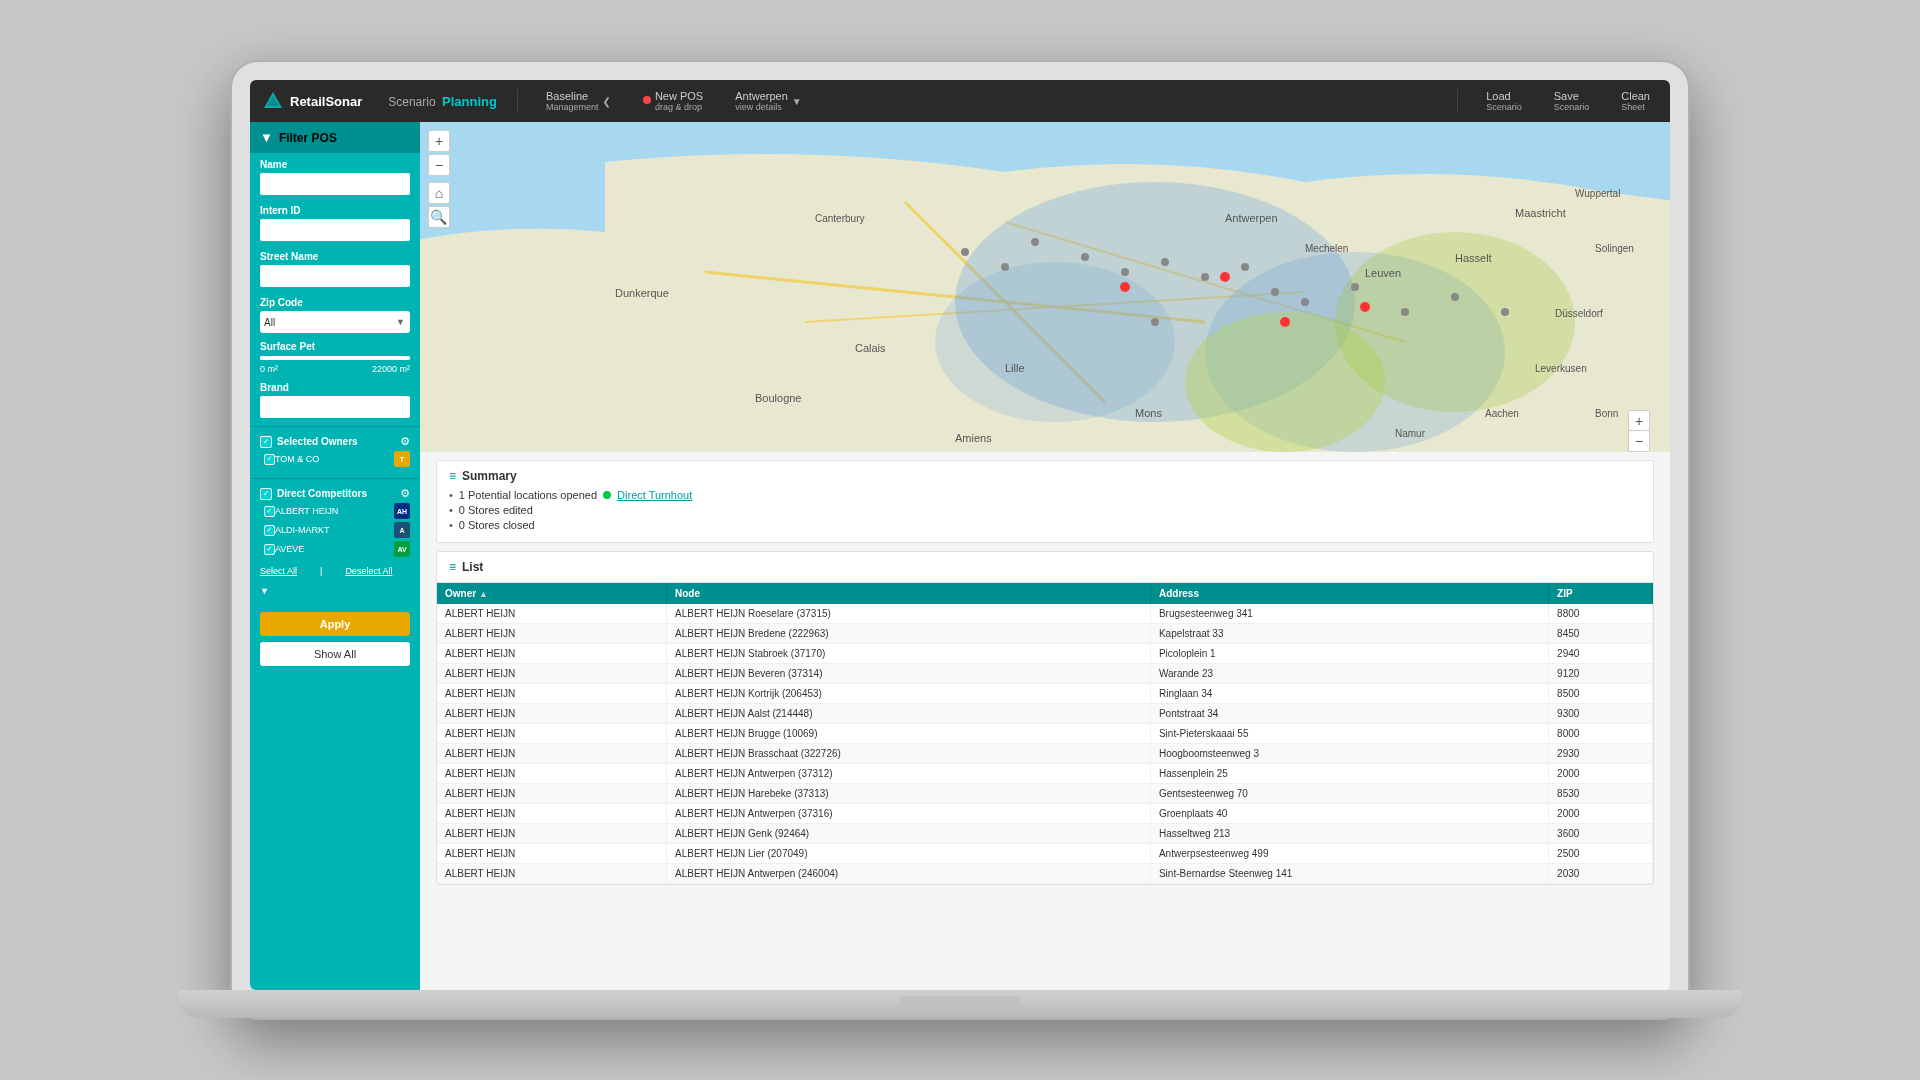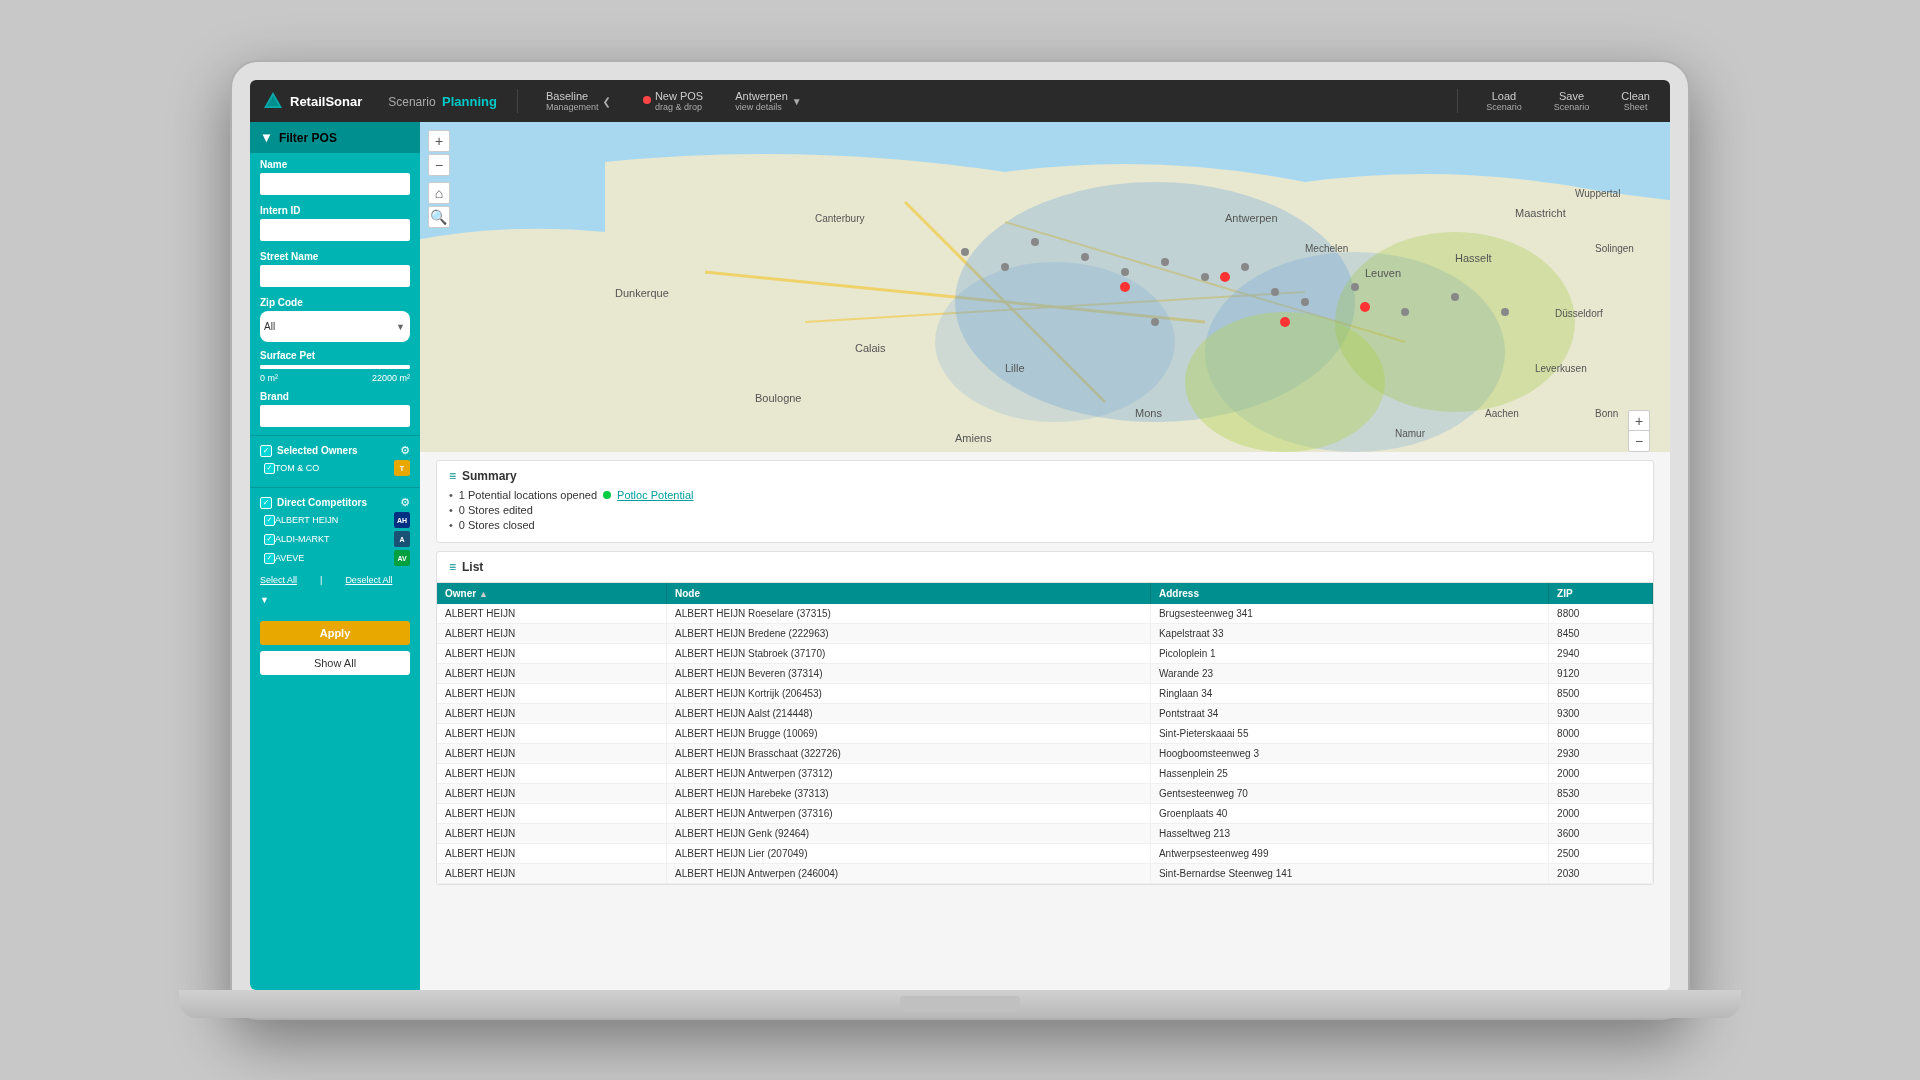--- a/index.html
+++ b/index.html
@@ -123,21 +123,21 @@
     }
 
     .nav-arrow {
       color: #aaa;
       font-size: 10px;
     }
 
     .nav-btn {
       display: flex;
       flex-direction: column;
-      align-items: center;
+      align-items: flex-start;
       cursor: pointer;
       padding: 2px 8px;
     }
 
     .new-pos-dot {
       width: 8px;
       height: 8px;
       background: #ff4444;
       border-radius: 50%;
       margin-bottom: 2px;
@@ -212,24 +212,24 @@
       background: #fff;
       border: none;
       border-radius: 2px;
       padding: 2px 4px;
       font-size: 10px;
       color: #333;
     }
 
     .sidebar-select {
       width: 100%;
-      height: 31px;
+      height: 22px;
       background: #fff;
       border: none;
-      border-radius: 8px;
+      border-radius: 3px;
       padding: 2px 4px;
       font-size: 10px;
       color: #333;
       appearance: none;
     }
 
     .select-wrapper {
       position: relative;
     }
 
@@ -842,21 +842,21 @@
 
           <div class="summary-section">
             <div class="section-title">
               <span class="section-icon">≡</span>
               <span class="section-title-text">Summary</span>
             </div>
             <div class="summary-item">
               <span class="bullet">•</span>
               <span>1 Potential locations opened</span>
               <span class="dot-green"></span>
-              <span class="summary-link">Potloc Potential</span>
+              <span class="summary-link">Direct Turnhout</span>
             </div>
             <div class="summary-item">
               <span class="bullet">•</span>
               <span>0 Stores edited</span>
             </div>
             <div class="summary-item">
               <span class="bullet">•</span>
               <span>0 Stores closed</span>
             </div>
           </div>

